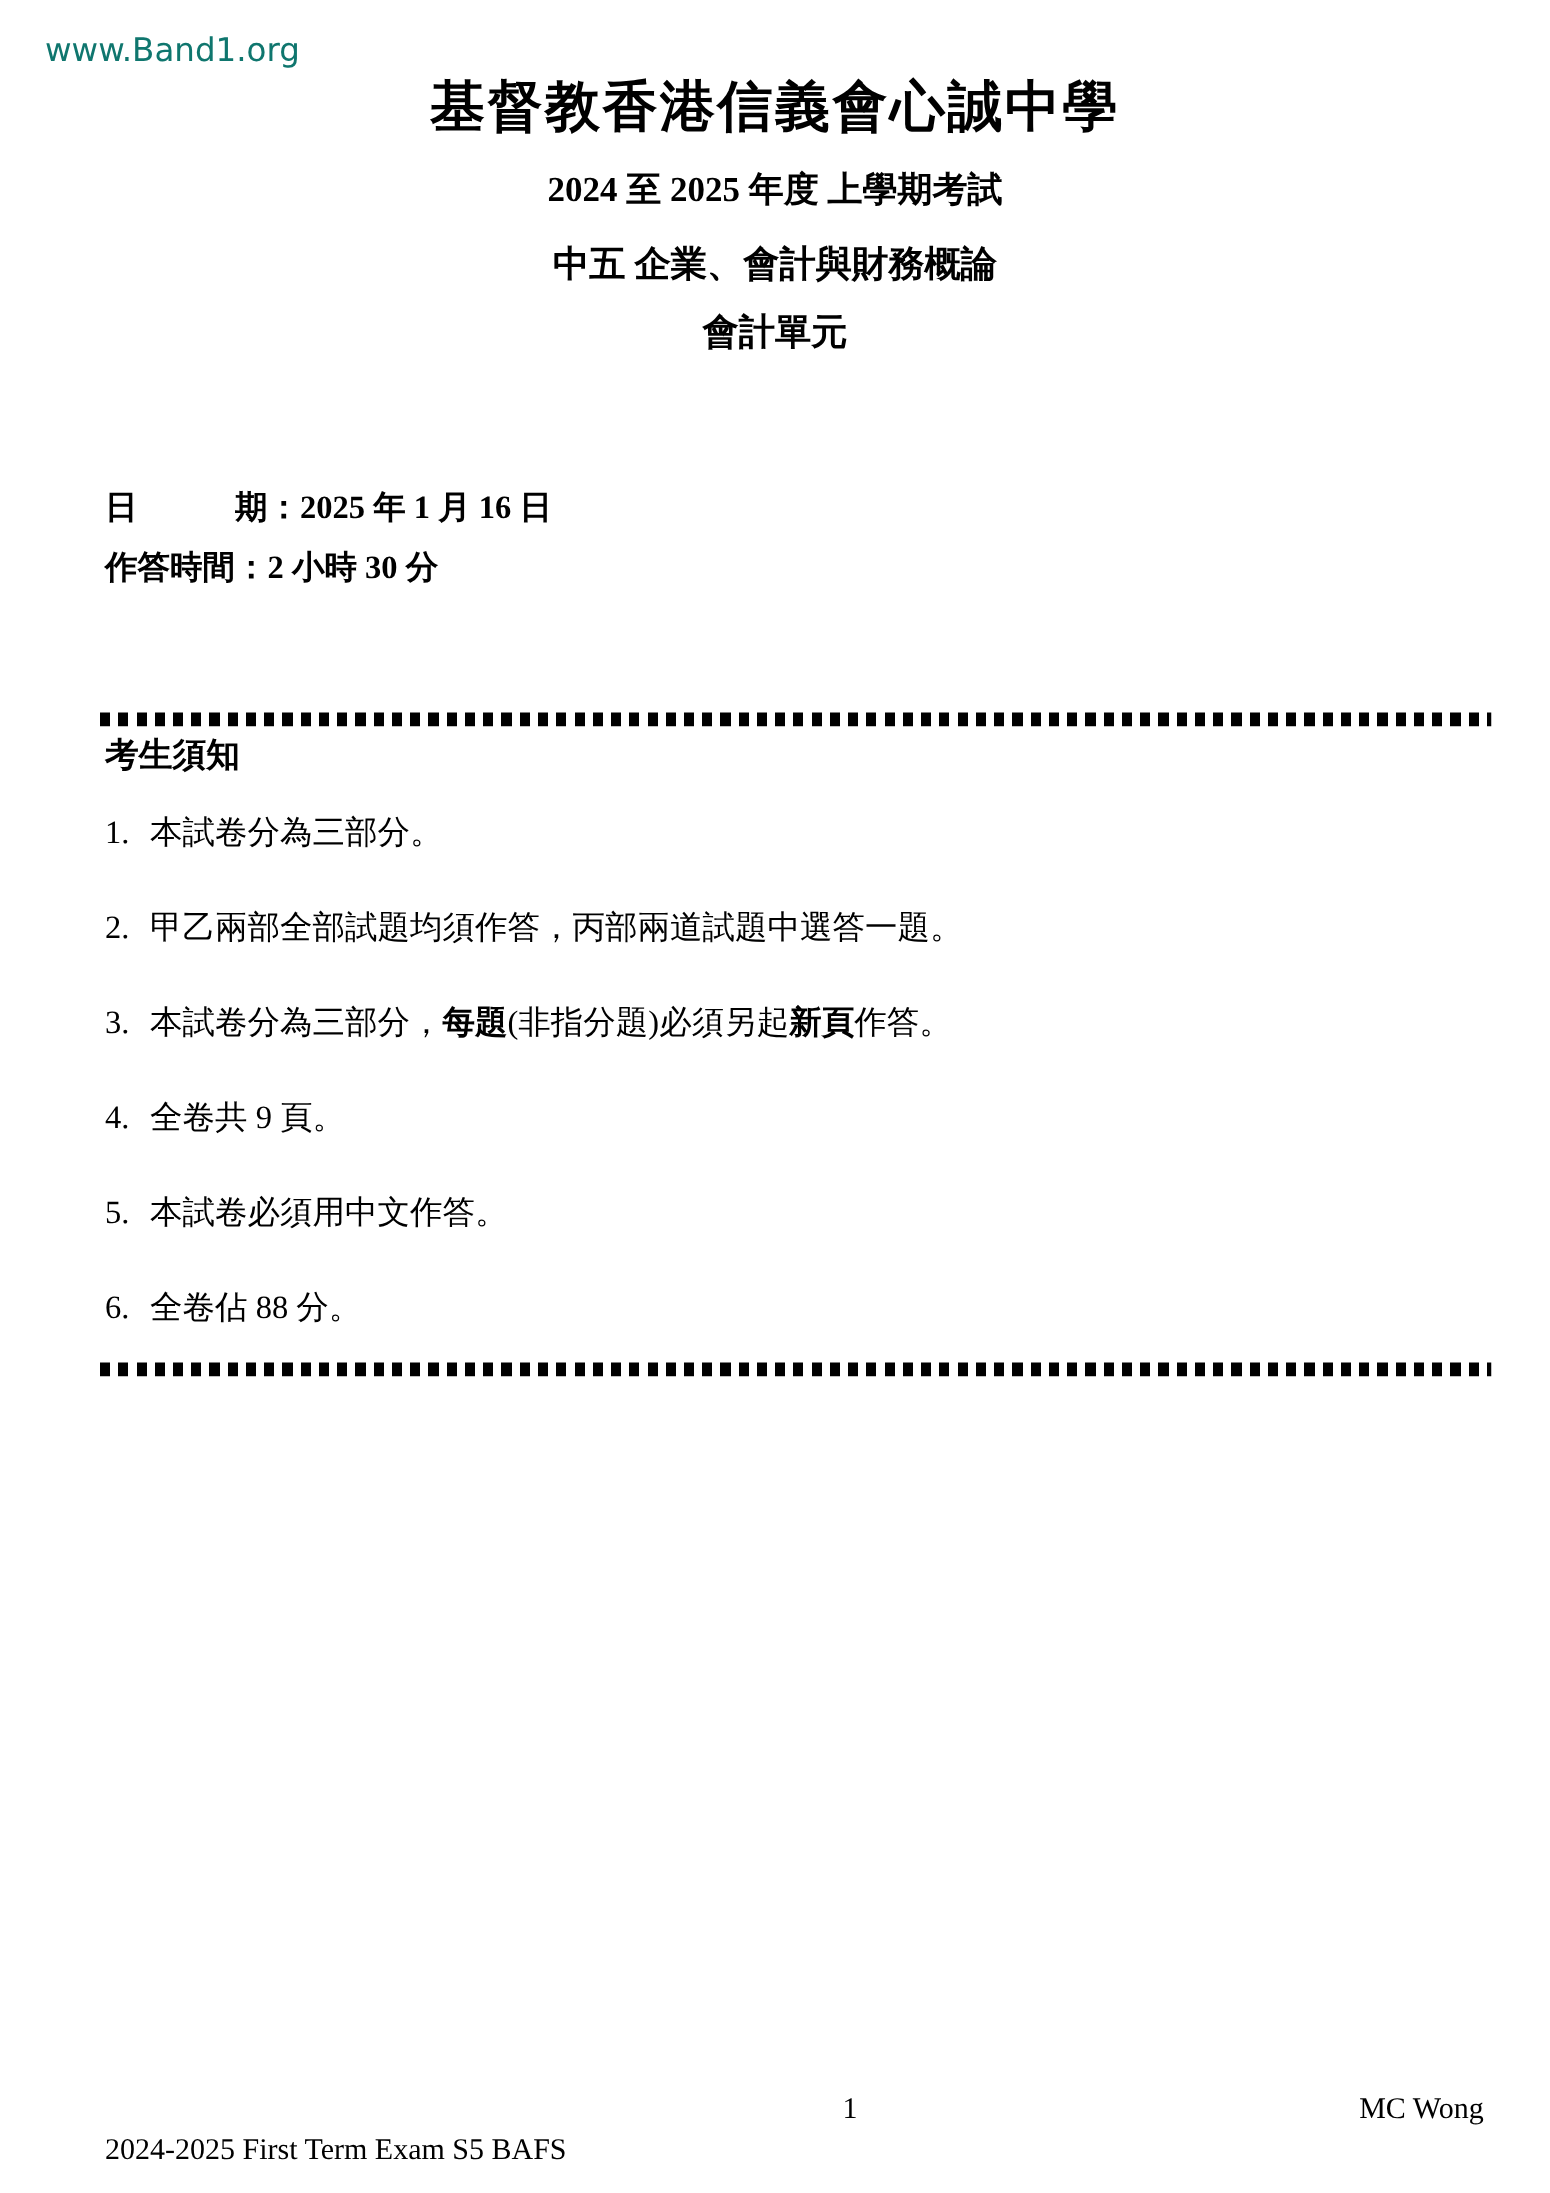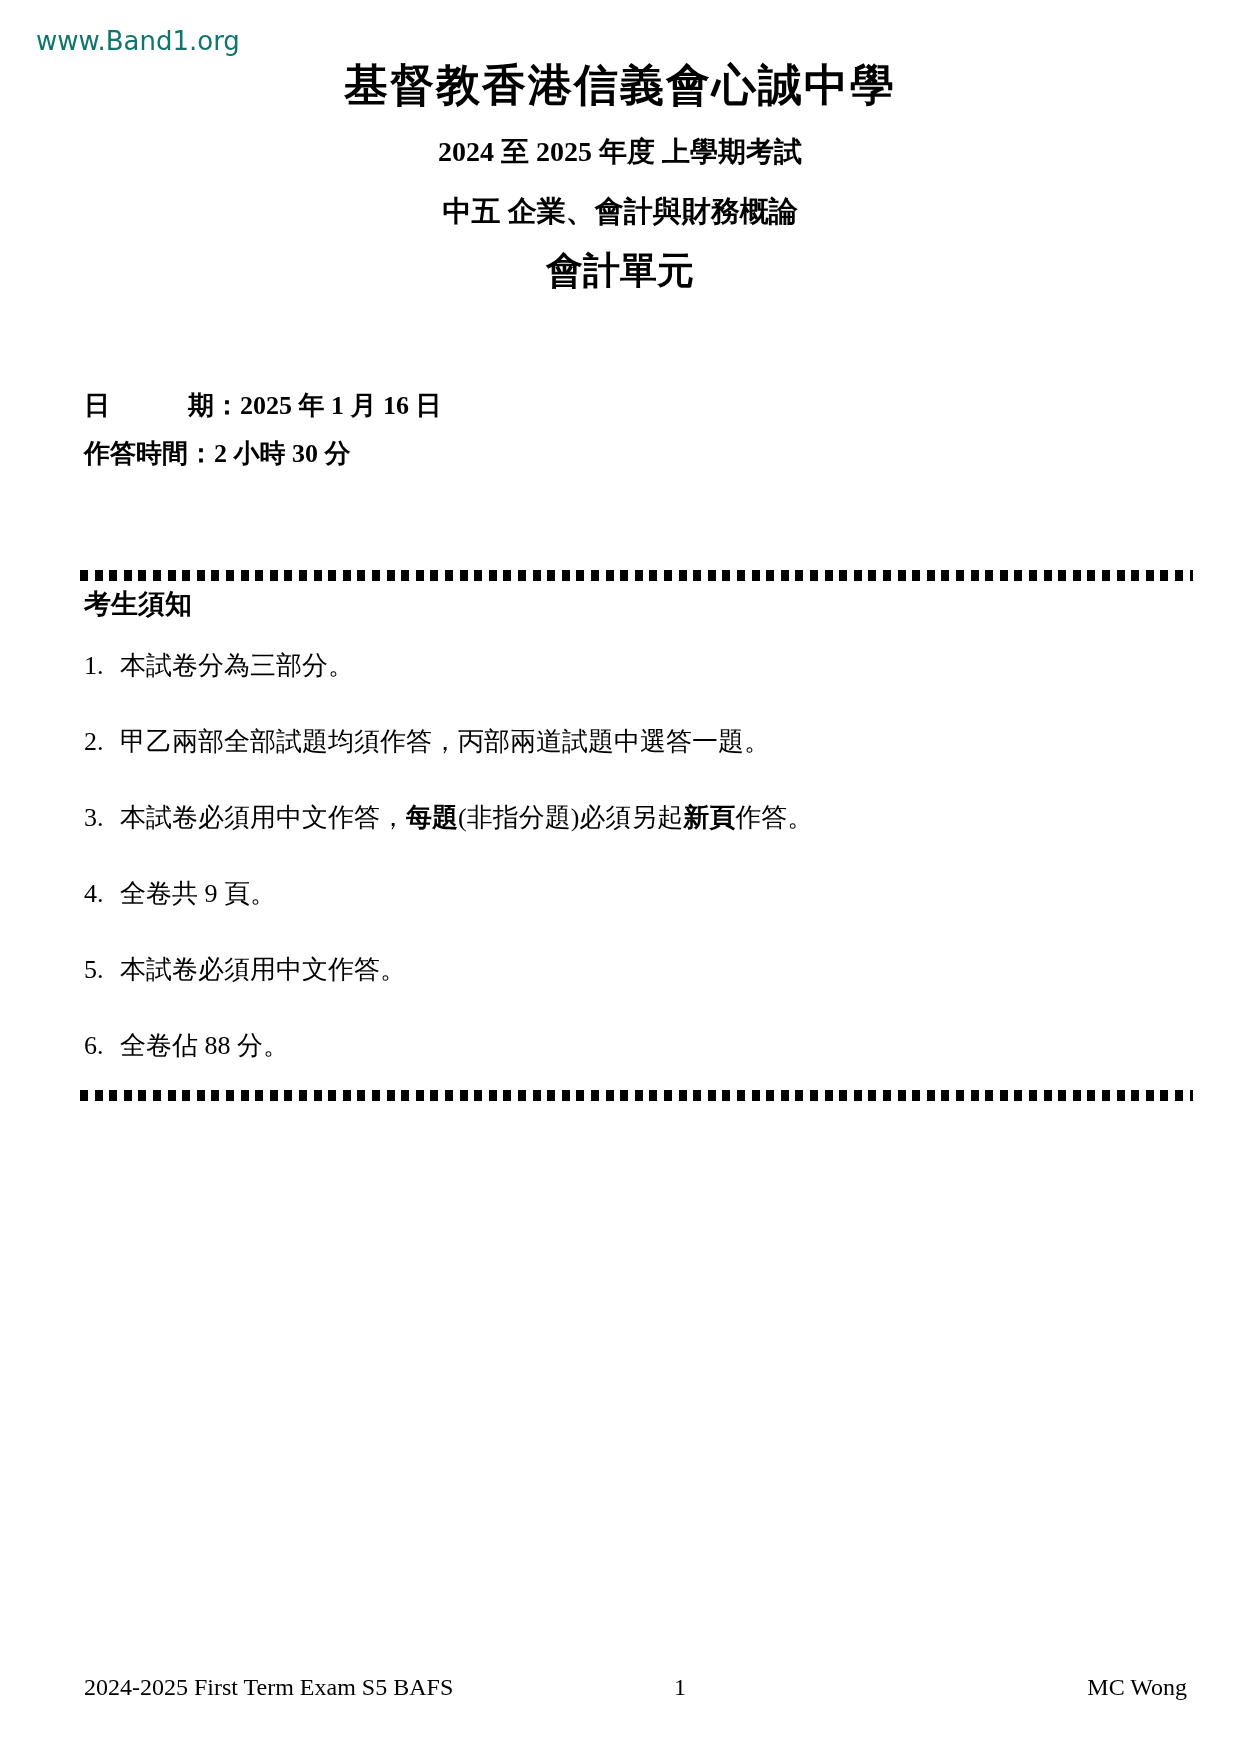--- a/index.html
+++ b/index.html
@@ -16,21 +16,21 @@
   .watermark {
     position: absolute; left: 36px; top: 26px;
     font-family: "DejaVu Sans", "Liberation Sans", sans-serif;
     font-size: 26px; color: #0f766e;
   }
 
   .hdr { position: absolute; left: 0; width: 100%; text-align: center; font-weight: bold; }
   .school     { top: 56px;  font-size: 44px; letter-spacing: 2px; }
   .exam-title { top: 133px; font-size: 28px; }
   .subject    { top: 192px; font-size: 29px; }
-  .module     { top: 246px; font-size: 37px; }
+  .module     { top: 246px; font-size: 29px; }
 
   .info-left { position: absolute; left: 84px; top: 388px; font-size: 26px; font-weight: bold; }
   .info-left .row { height: 48px; white-space: nowrap; }
   .gap-wide { display: inline-block; width: 78px; }
 
   .info-right { position: absolute; left: 839px; top: 388px; font-size: 26px; font-weight: bold; }
   .info-right .row { height: 46px; white-space: nowrap; }
   .blank { display: inline-block; border-bottom: 2px solid #000; height: 24px; vertical-align: baseline; }
   .blank-name  { width: 230px; }
   .blank-class { width: 150px; }
@@ -50,21 +50,21 @@
   .note-item .num { display: inline-block; width: 36px; }
   .ni-1 { top: 648px; }
   .ni-2 { top: 724px; }
   .ni-3 { top: 800px; }
   .ni-4 { top: 876px; }
   .ni-5 { top: 952px; }
   .ni-6 { top: 1028px; }
   .note-item b { font-weight: bold; }
 
   .footer { position: absolute; left: 0; top: 1674px; width: 100%; font-size: 24px; }
-  .footer .f-left   { position: absolute; left: 84px; }
+  .footer .f-left   { position: absolute; left: 84px; margin-top: 33px; }
   .footer .f-center { position: absolute; left: 600px; width: 160px; text-align: center; }
   .footer .f-right  { position: absolute; right: 53px; }
 </style>
 </head>
 <body>
 
 <div class="page">
 
   <div class="watermark">www.Band1.org</div>
 
@@ -87,21 +87,21 @@
 
   <div class="notes-heading">考生須知</div>
 
   <div class="note-item ni-1">
     <span class="num">1.</span><span>本試卷分為三部分。</span>
   </div>
   <div class="note-item ni-2">
     <span class="num">2.</span><span>甲乙兩部全部試題均須作答，丙部兩道試題中選答一題。</span>
   </div>
   <div class="note-item ni-3">
-    <span class="num">3.</span><span>本試卷必須用中文作答，</span><b>每題</b><span>(非指分題)必須另起</span><b>新頁</b><span>作答。</span>
+    <span class="num">3.</span><span>本試卷分為三部分，</span><b>每題</b><span>(非指分題)必須另起</span><b>新頁</b><span>作答。</span>
   </div>
   <div class="note-item ni-4">
     <span class="num">4.</span><span>全卷共 9 頁。</span>
   </div>
   <div class="note-item ni-5">
     <span class="num">5.</span><span>本試卷必須用中文作答。</span>
   </div>
   <div class="note-item ni-6">
     <span class="num">6.</span><span>全卷佔 88 分。</span>
   </div>

